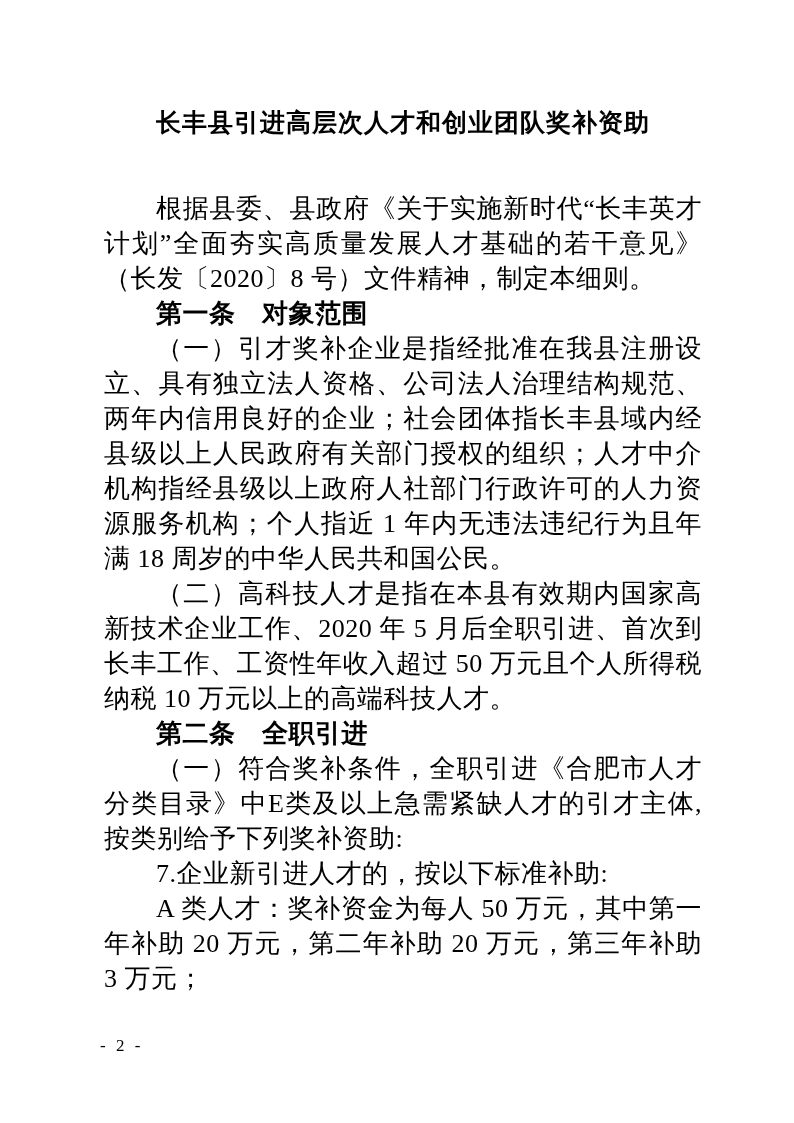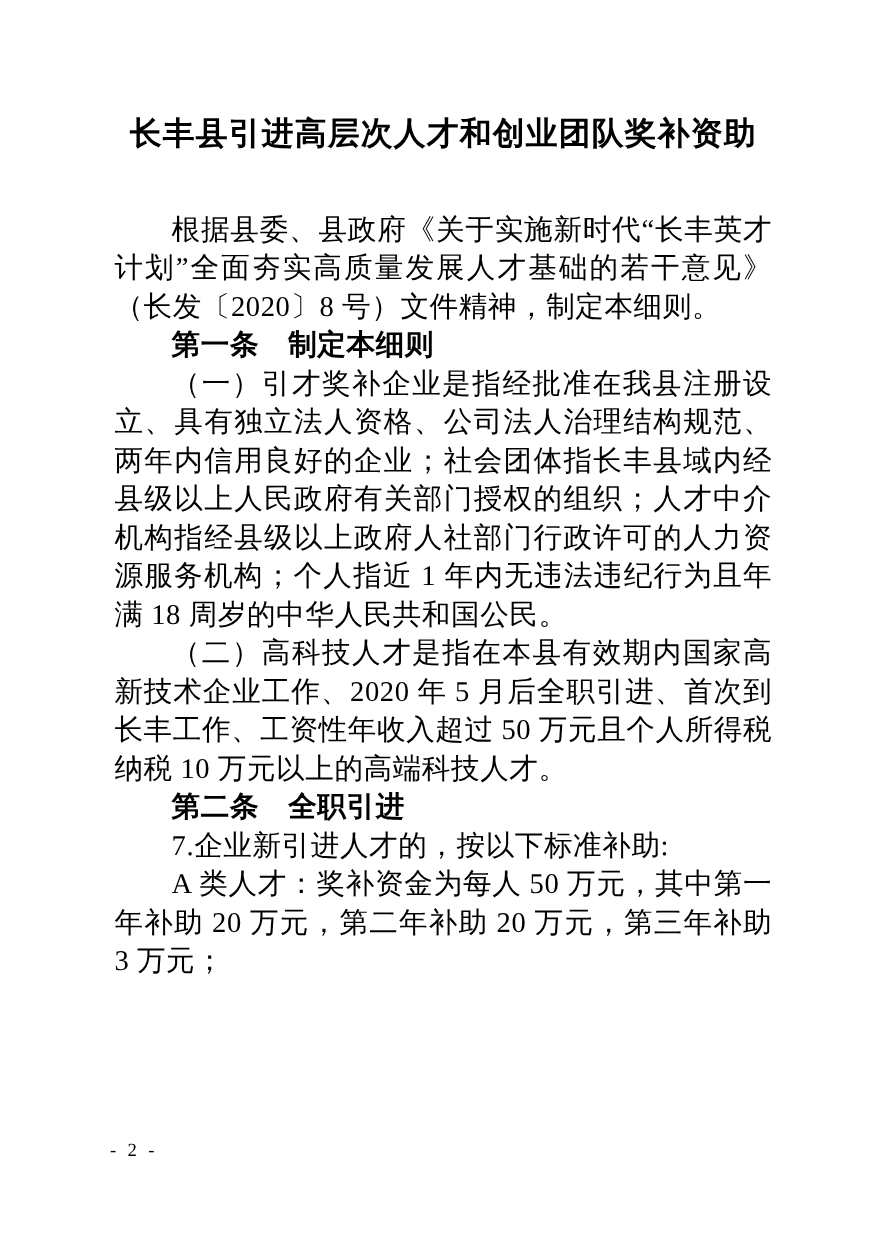--- a/index.html
+++ b/index.html
@@ -18,21 +18,21 @@
   }
   .content {
     position: absolute;
     left: 104px;
     top: 94px;
     width: 598px;
   }
   .doc-title {
     text-align: center;
     font-weight: bold;
-    font-size: 29px;
+    font-size: 25px;
     line-height: 57px;
     letter-spacing: 1px;
     margin-bottom: 40px;
     font-family: "Liberation Serif", "DejaVu Serif", serif;
   }
   .doc-title .title-line { display: block; }
   .body-text p {
     font-size: 26px;
     line-height: 35px;
     text-align: justify;
@@ -54,22 +54,23 @@
 </head>
 <body>
 
 <div class="page">
   <div class="content">
     <h1 class="doc-title">
       <span class="title-line">长丰县引进高层次人才和创业团队奖补资助</span>
     </h1>
     <div class="body-text">
       <p>根据县委、县政府《关于实施新时代“长丰英才计划”全面夯实高质量发展人才基础的若干意见》（长发〔2020〕8 号）文件精神，制定本细则。</p>
-      <p class="section-heading">第一条　制定本细则</p>
+      <p class="section-heading">第一条　对象范围</p>
       <p>（一）引才奖补企业是指经批准在我县注册设立、具有独立法人资格、公司法人治理结构规范、两年内信用良好的企业；社会团体指长丰县域内经县级以上人民政府有关部门授权的组织；人才中介机构指经县级以上政府人社部门行政许可的人力资源服务机构；个人指近 1 年内无违法违纪行为且年满 18 周岁的中华人民共和国公民。</p>
       <p>（二）高科技人才是指在本县有效期内国家高新技术企业工作、2020 年 5 月后全职引进、首次到长丰工作、工资性年收入超过 50 万元且个人所得税纳税 10 万元以上的高端科技人才。</p>
       <p class="section-heading">第二条　全职引进</p>
+      <p>（一）符合奖补条件，全职引进《合肥市人才分类目录》中E类及以上急需紧缺人才的引才主体,按类别给予下列奖补资助:</p>
       <p>7.企业新引进人才的，按以下标准补助:</p>
       <p>A 类人才：奖补资金为每人 50 万元，其中第一年补助 20 万元，第二年补助 20 万元，第三年补助 3 万元；</p>
     </div>
   </div>
   <div class="page-footer">- 2 -</div>
 </div>
 
 </body></html>

